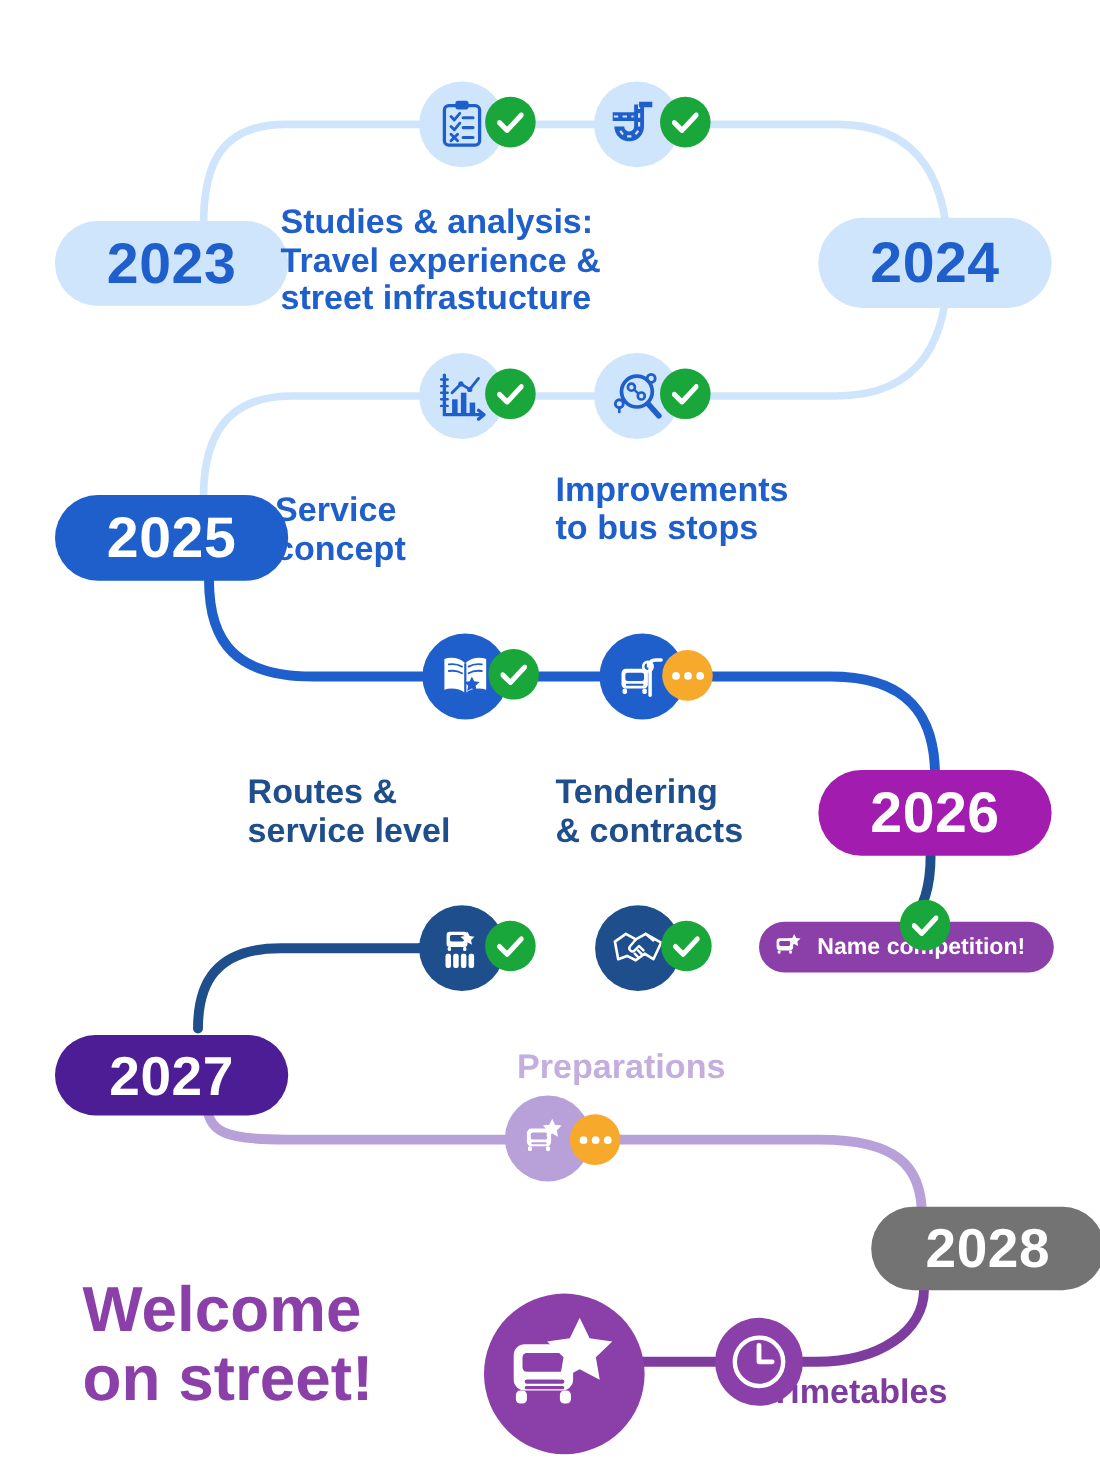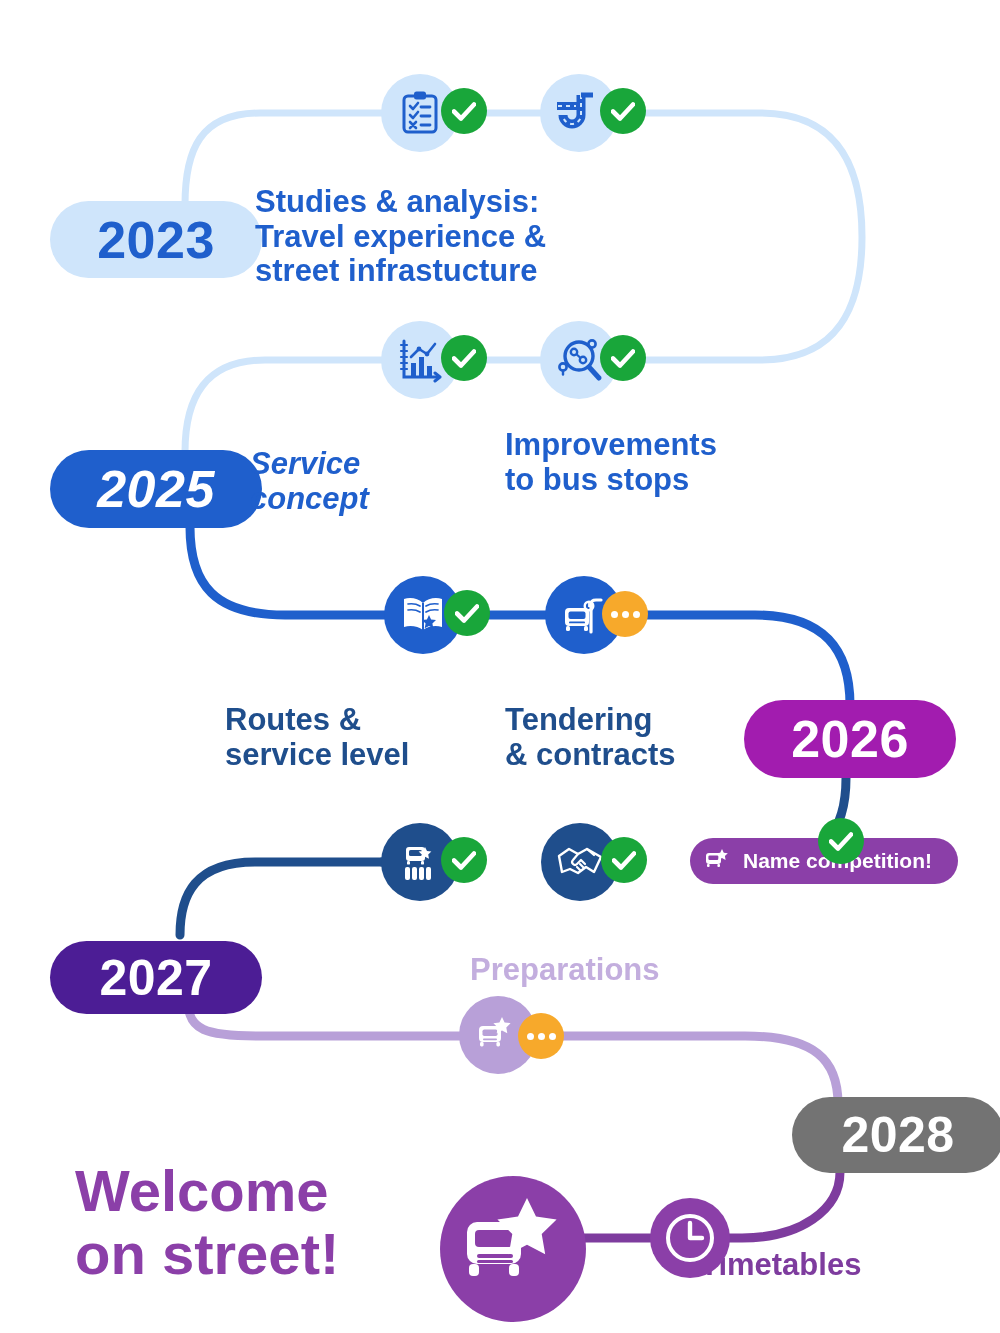--- a/index.html
+++ b/index.html
@@ -12,32 +12,32 @@
   #wires{position:absolute;left:0;top:0;width:1000px;height:1333px;}
 
   
   .year-pill{
     position:absolute;display:flex;align-items:center;justify-content:center;
     border-radius:999px;font-weight:700;letter-spacing:.5px;
     white-space:nowrap;line-height:1;
   }
   .yp-2023{left:50px;  top:201px; width:212px;height:77px;  background:#cfe5fb;color:#1f5fcc;font-size:52px;}
   .yp-2024{left:744px; top:198px; width:212px;height:82px;  background:#cfe5fb;color:#1f5fcc;font-size:52px;}
-  .yp-2025{left:50px;  top:450px; width:212px;height:78px;  background:#1f5fcc;color:#ffffff;font-size:52px;font-style:italic;}
+  .yp-2025{left:50px;  top:450px; width:212px;height:78px;  background:#1f5fcc;color:#ffffff;font-size:52px;}
   .yp-2026{left:744px; top:700px; width:212px;height:78px;  background:#a21caf;color:#ffffff;font-size:52px;}
   .yp-2027{left:50px;  top:929px; width:212px;height:73px;  background:#4c1d95;color:#ffffff;font-size:50px;margin-top:12px;}
   .yp-2028{left:792px; top:1097px;width:212px;height:76px;  background:#737373;color:#ffffff;font-size:50px;}
 
   
   .label{
     position:absolute;text-align:left;font-weight:700;line-height:1.12;
     white-space:pre-line;
   }
   .lb-studies{left:255px;top:185px;width:490px;font-size:31px;color:#1f5fcc;}
-  .lb-service{left:250px;top:447px;width:270px;font-size:31px;color:#1f5fcc;font-style:italic;}
+  .lb-service{left:250px;top:447px;width:270px;font-size:31px;color:#1f5fcc;}
   .lb-stops  {left:505px;top:428px;width:290px;font-size:31px;color:#1f5fcc;}
   .lb-routes {left:225px;top:703px;width:280px;font-size:31px;color:#1f4e8c;}
   .lb-tender {left:505px;top:703px;width:290px;font-size:31px;color:#1f4e8c;}
   .lb-prep   {left:470px;top:953px;width:360px;font-size:31px;color:#c3aede;text-align:left;}
   .lb-times  {left:700px;top:1248px;width:290px;font-size:31px;color:#7e3c9e;text-align:left;}
 
   .welcome{
     position:absolute;left:75px;top:1160px;width:380px;
     font-size:58px;font-weight:700;color:#8b3fa8;line-height:1.08;
     white-space:pre-line;text-align:left;
@@ -95,20 +95,23 @@
       <path d="M188 1001 C188 1030 205 1036 260 1036 L460 1036" stroke="#b8a0d8" stroke-width="9"></path>
       <path d="M560 1036 L745 1036 C815 1036 838 1060 838 1104" stroke="#b8a0d8" stroke-width="9"></path>
 
       <path d="M840 1172 C840 1210 800 1238 742 1238 L718 1238" stroke="#7e3c9e" stroke-width="9"></path>
       <path d="M650 1238 L578 1238" stroke="#7e3c9e" stroke-width="9"></path>
     </g>
   </svg>
 
   <div class="year-pill yp-2023">
     <span>2023</span>
+  </div>
+  <div class="year-pill yp-2024">
+    <span>2024</span>
   </div>
   <div class="year-pill yp-2025">
     <span>2025</span>
   </div>
   <div class="year-pill yp-2026">
     <span>2026</span>
   </div>
   <div class="year-pill yp-2027">
     <span>2027</span>
   </div>

